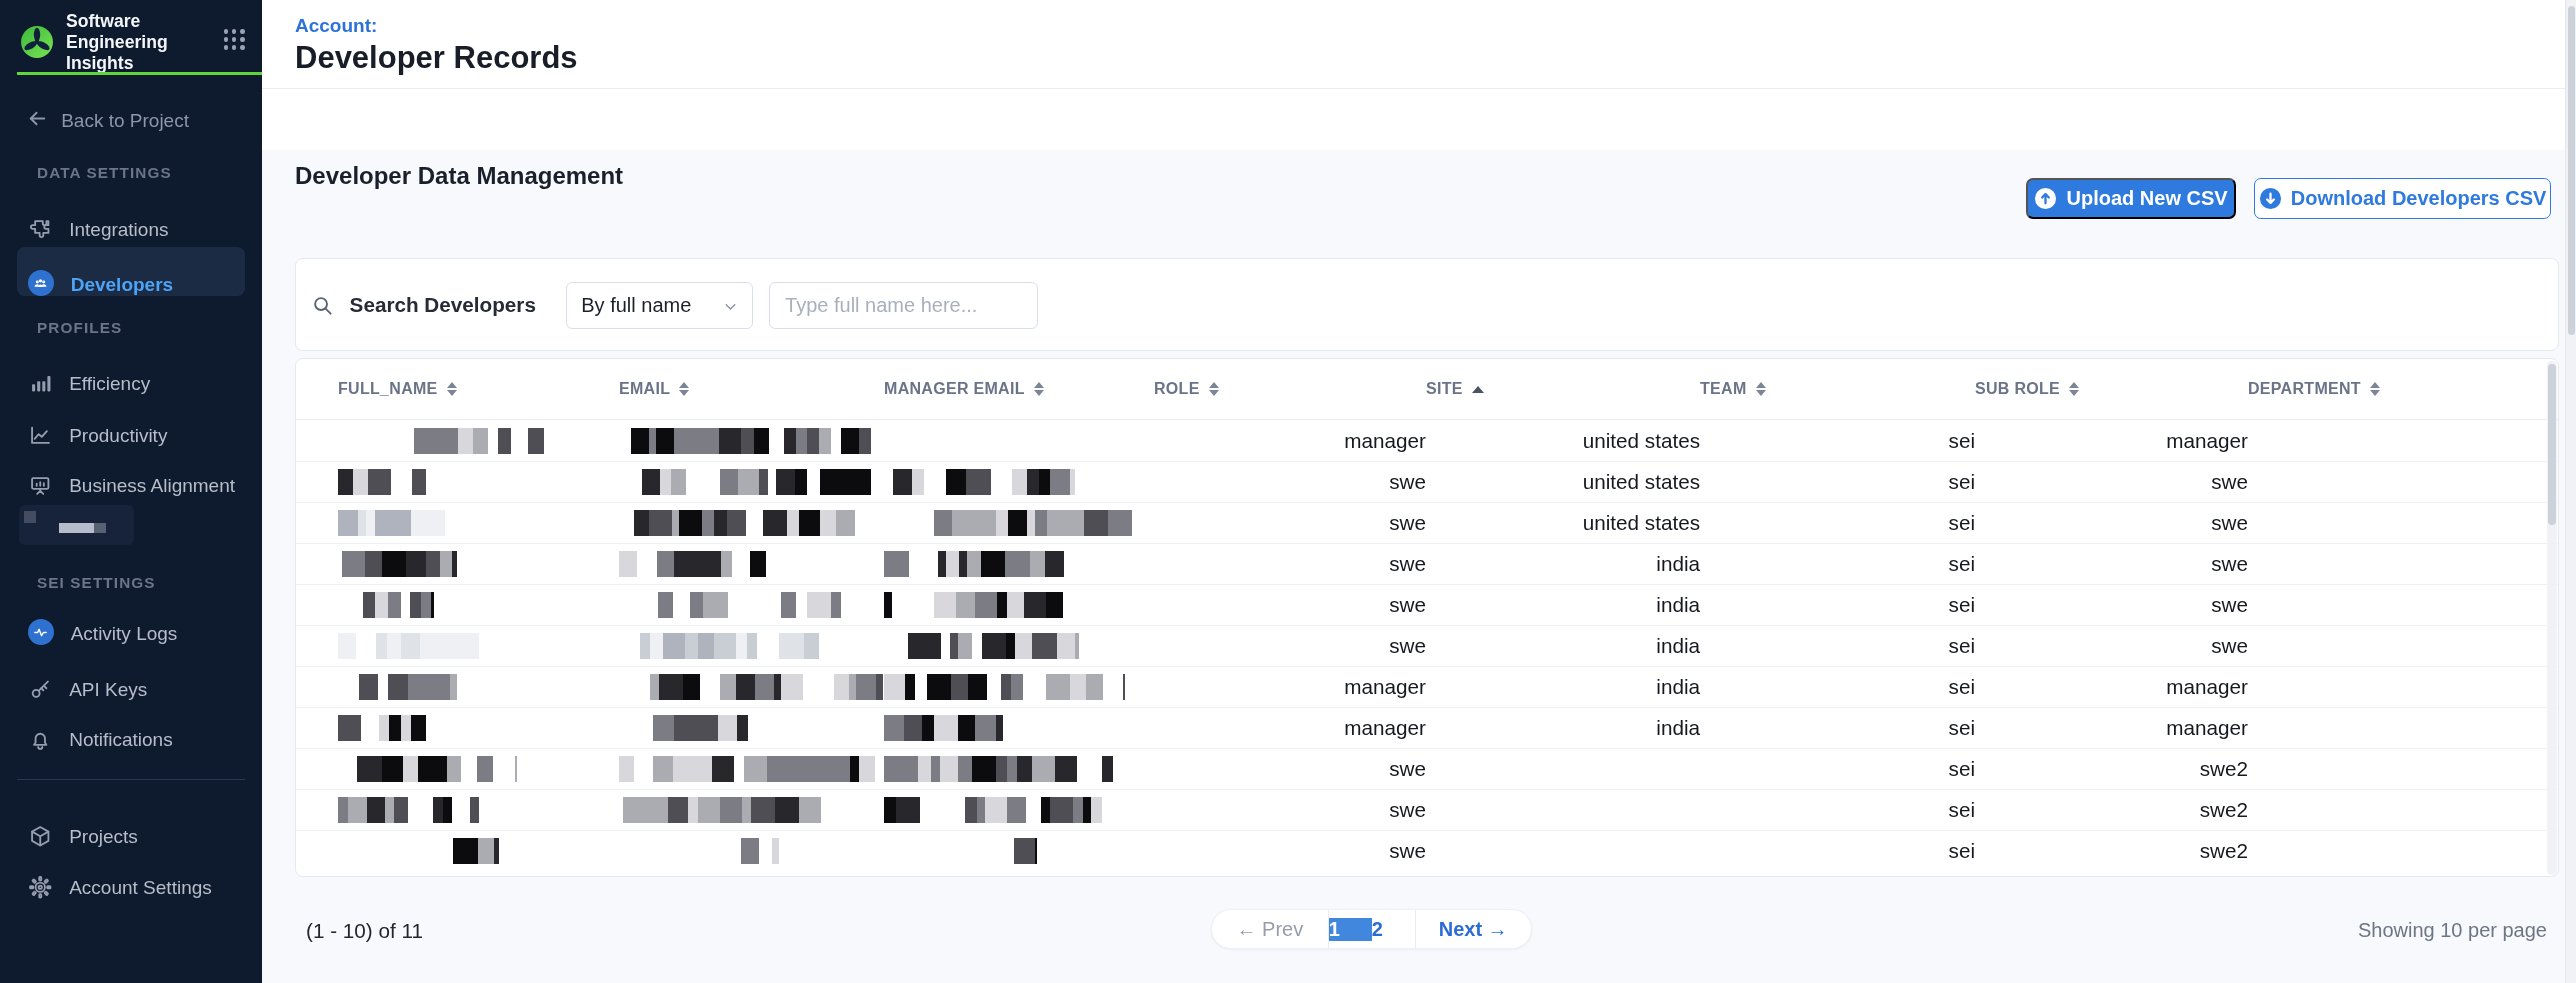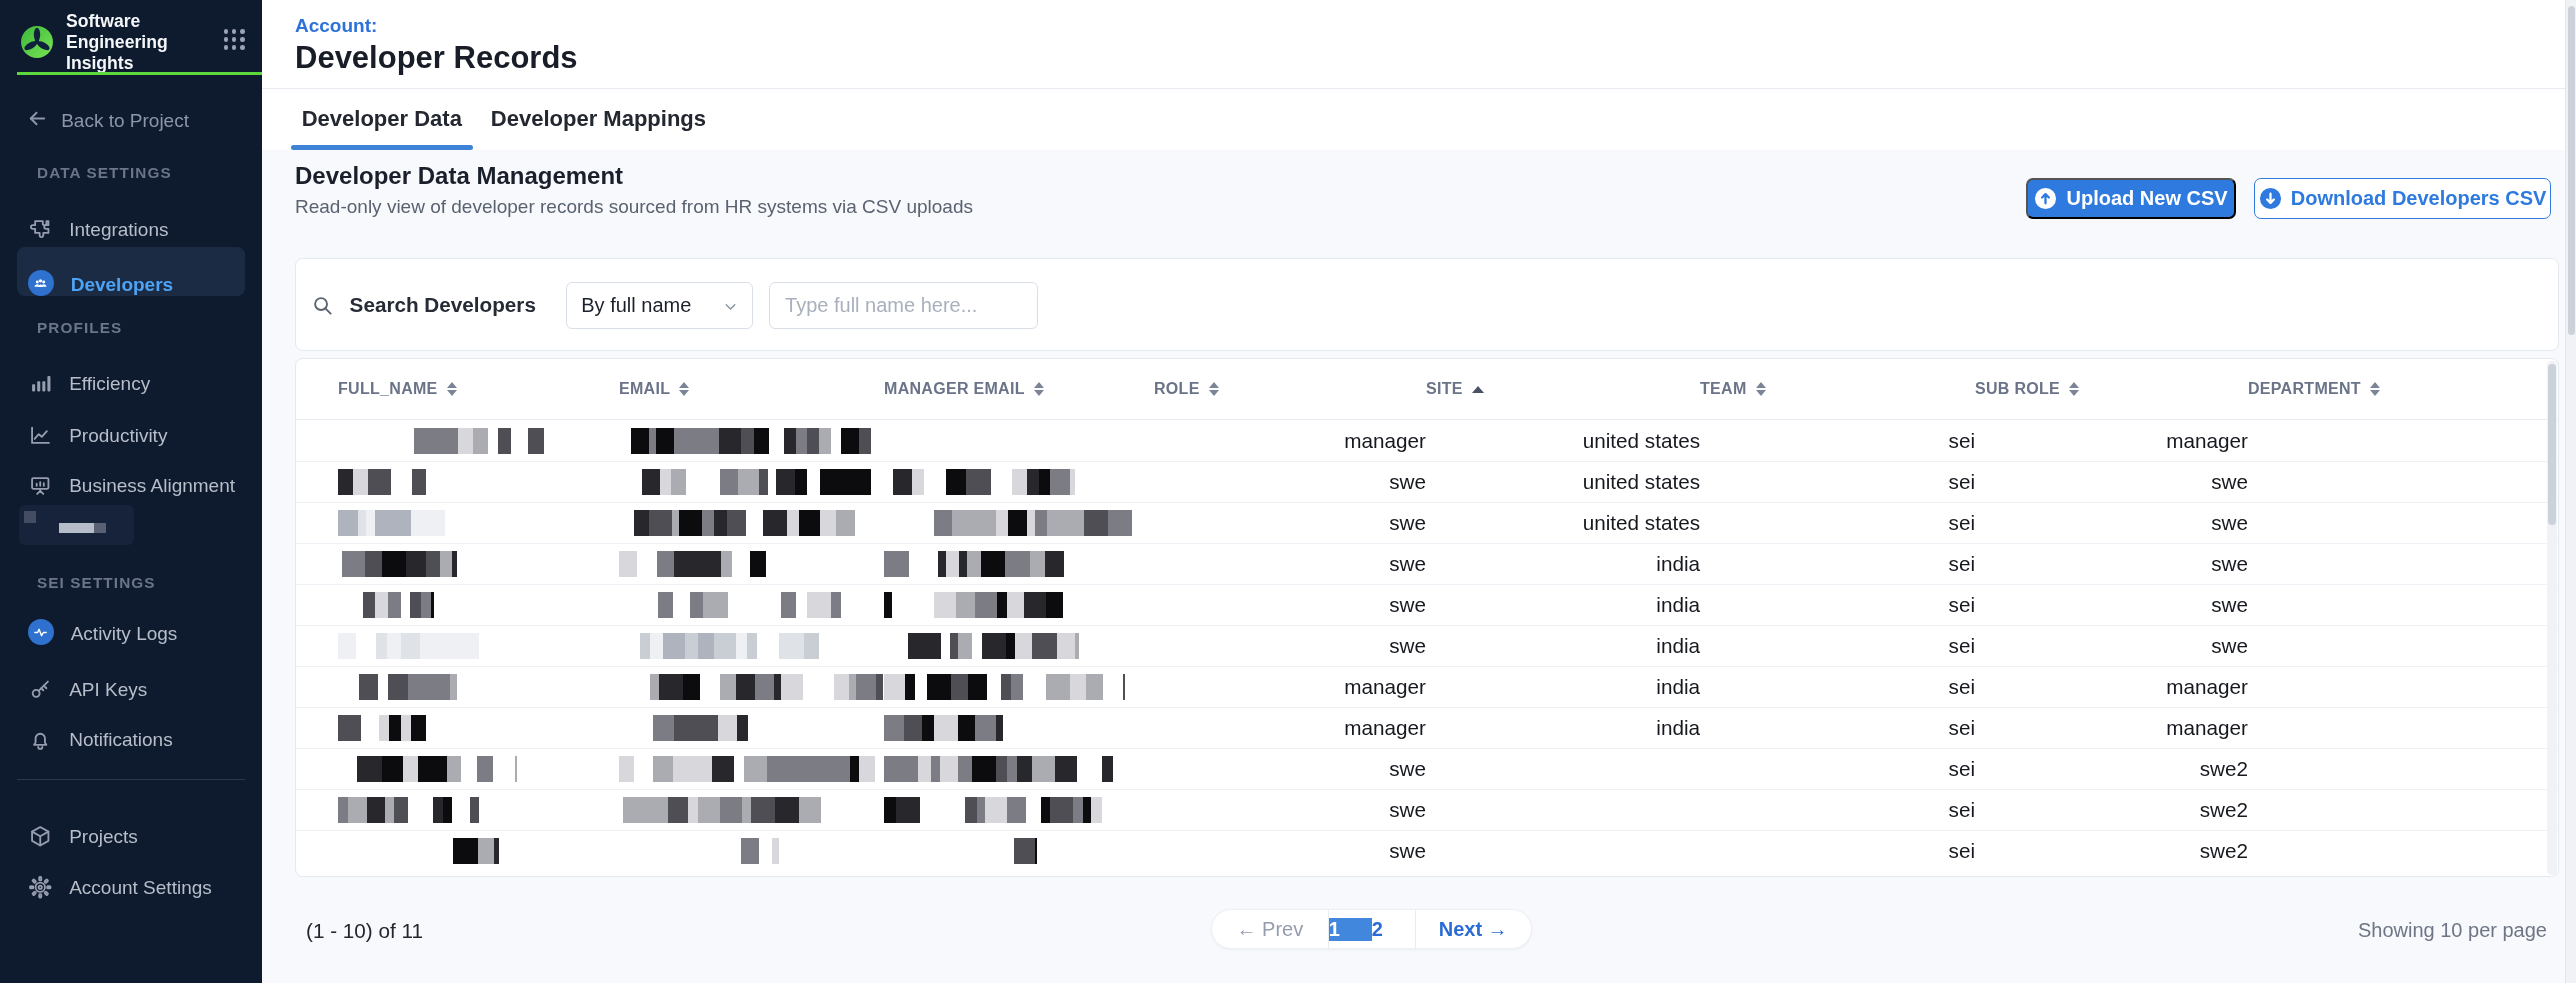--- a/index.html
+++ b/index.html
@@ -231,29 +231,24 @@
             </svg></span>
           <span>Account Settings</span>
         </div>
       </nav>
   </aside>
 
   <header class="header-band">
     <div class="account-label">Account:</div>
     <h1 class="page-title">Developer Records</h1>
     <div class="header-divider"></div>
-    <div class="tabs" id="tab-bar">
-        <div class="tab active">Developer Data</div>
-        <div class="tab">Developer Mappings</div>
-      </div>
   </header>
 
   <section class="content">
     <h2 class="mgmt-title">Developer Data Management</h2>
-    <div class="mgmt-sub">Read-only view of developer records sourced from HR systems via CSV uploads</div>
 
     <button class="btn btn-upload">
       <span class="icn">
         <svg viewBox="0 0 24 24">
             <circle cx="12" cy="12" r="11" fill="#ffffff"></circle>
             <path d="M12 17V8M8.5 11L12 7.5 15.5 11" fill="none" stroke="#2e7ade" stroke-width="2.4" stroke-linecap="round" stroke-linejoin="round"></path>
           </svg>
       </span>
       <span>Upload New CSV</span>
     </button>

